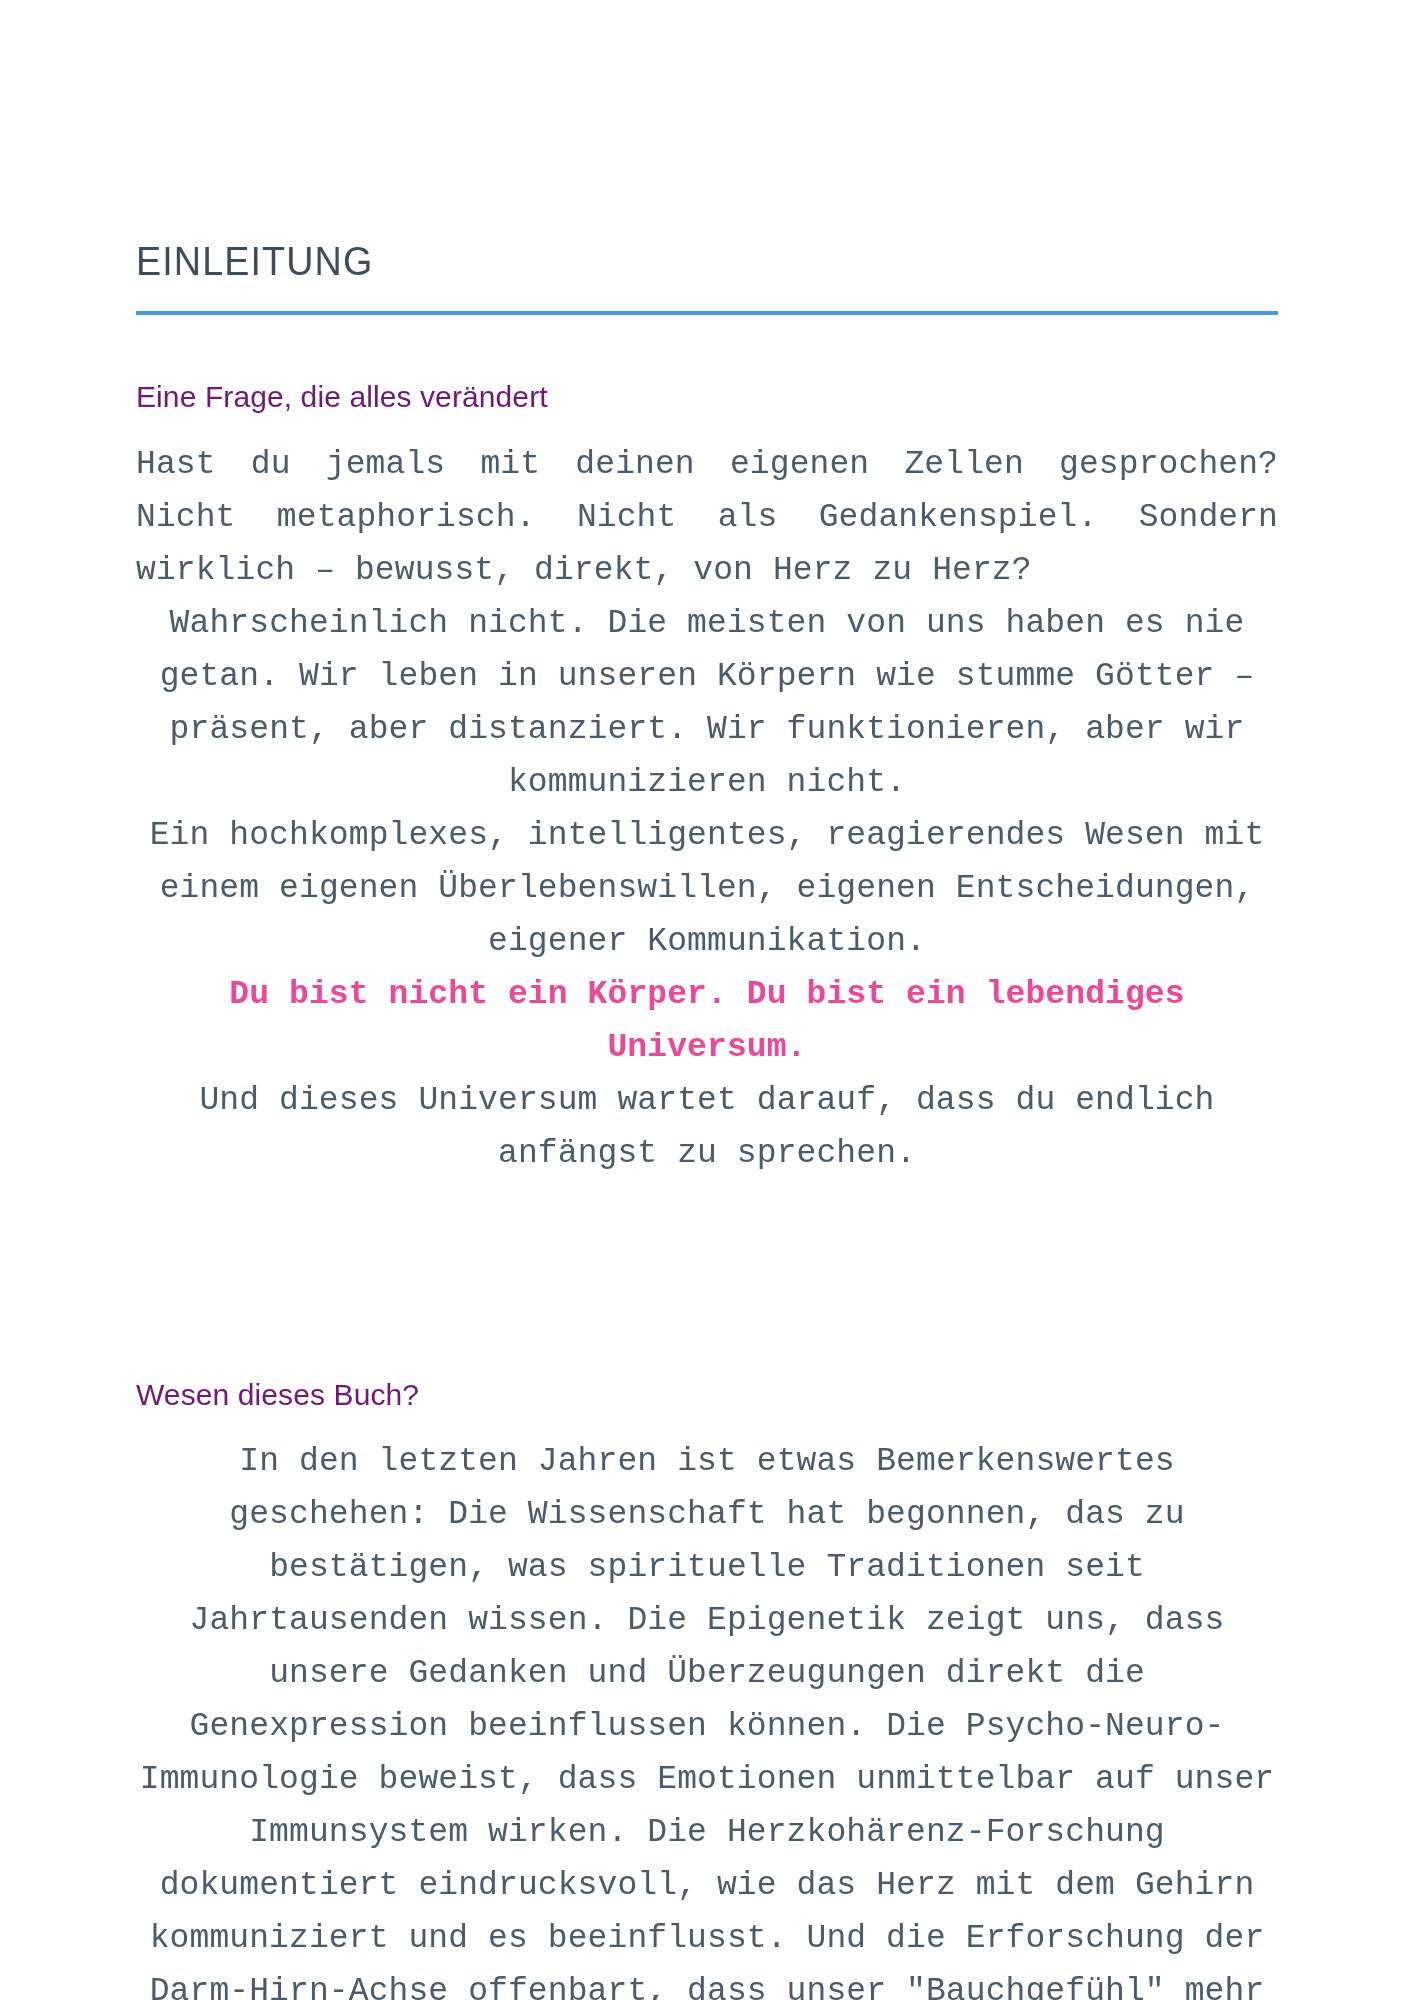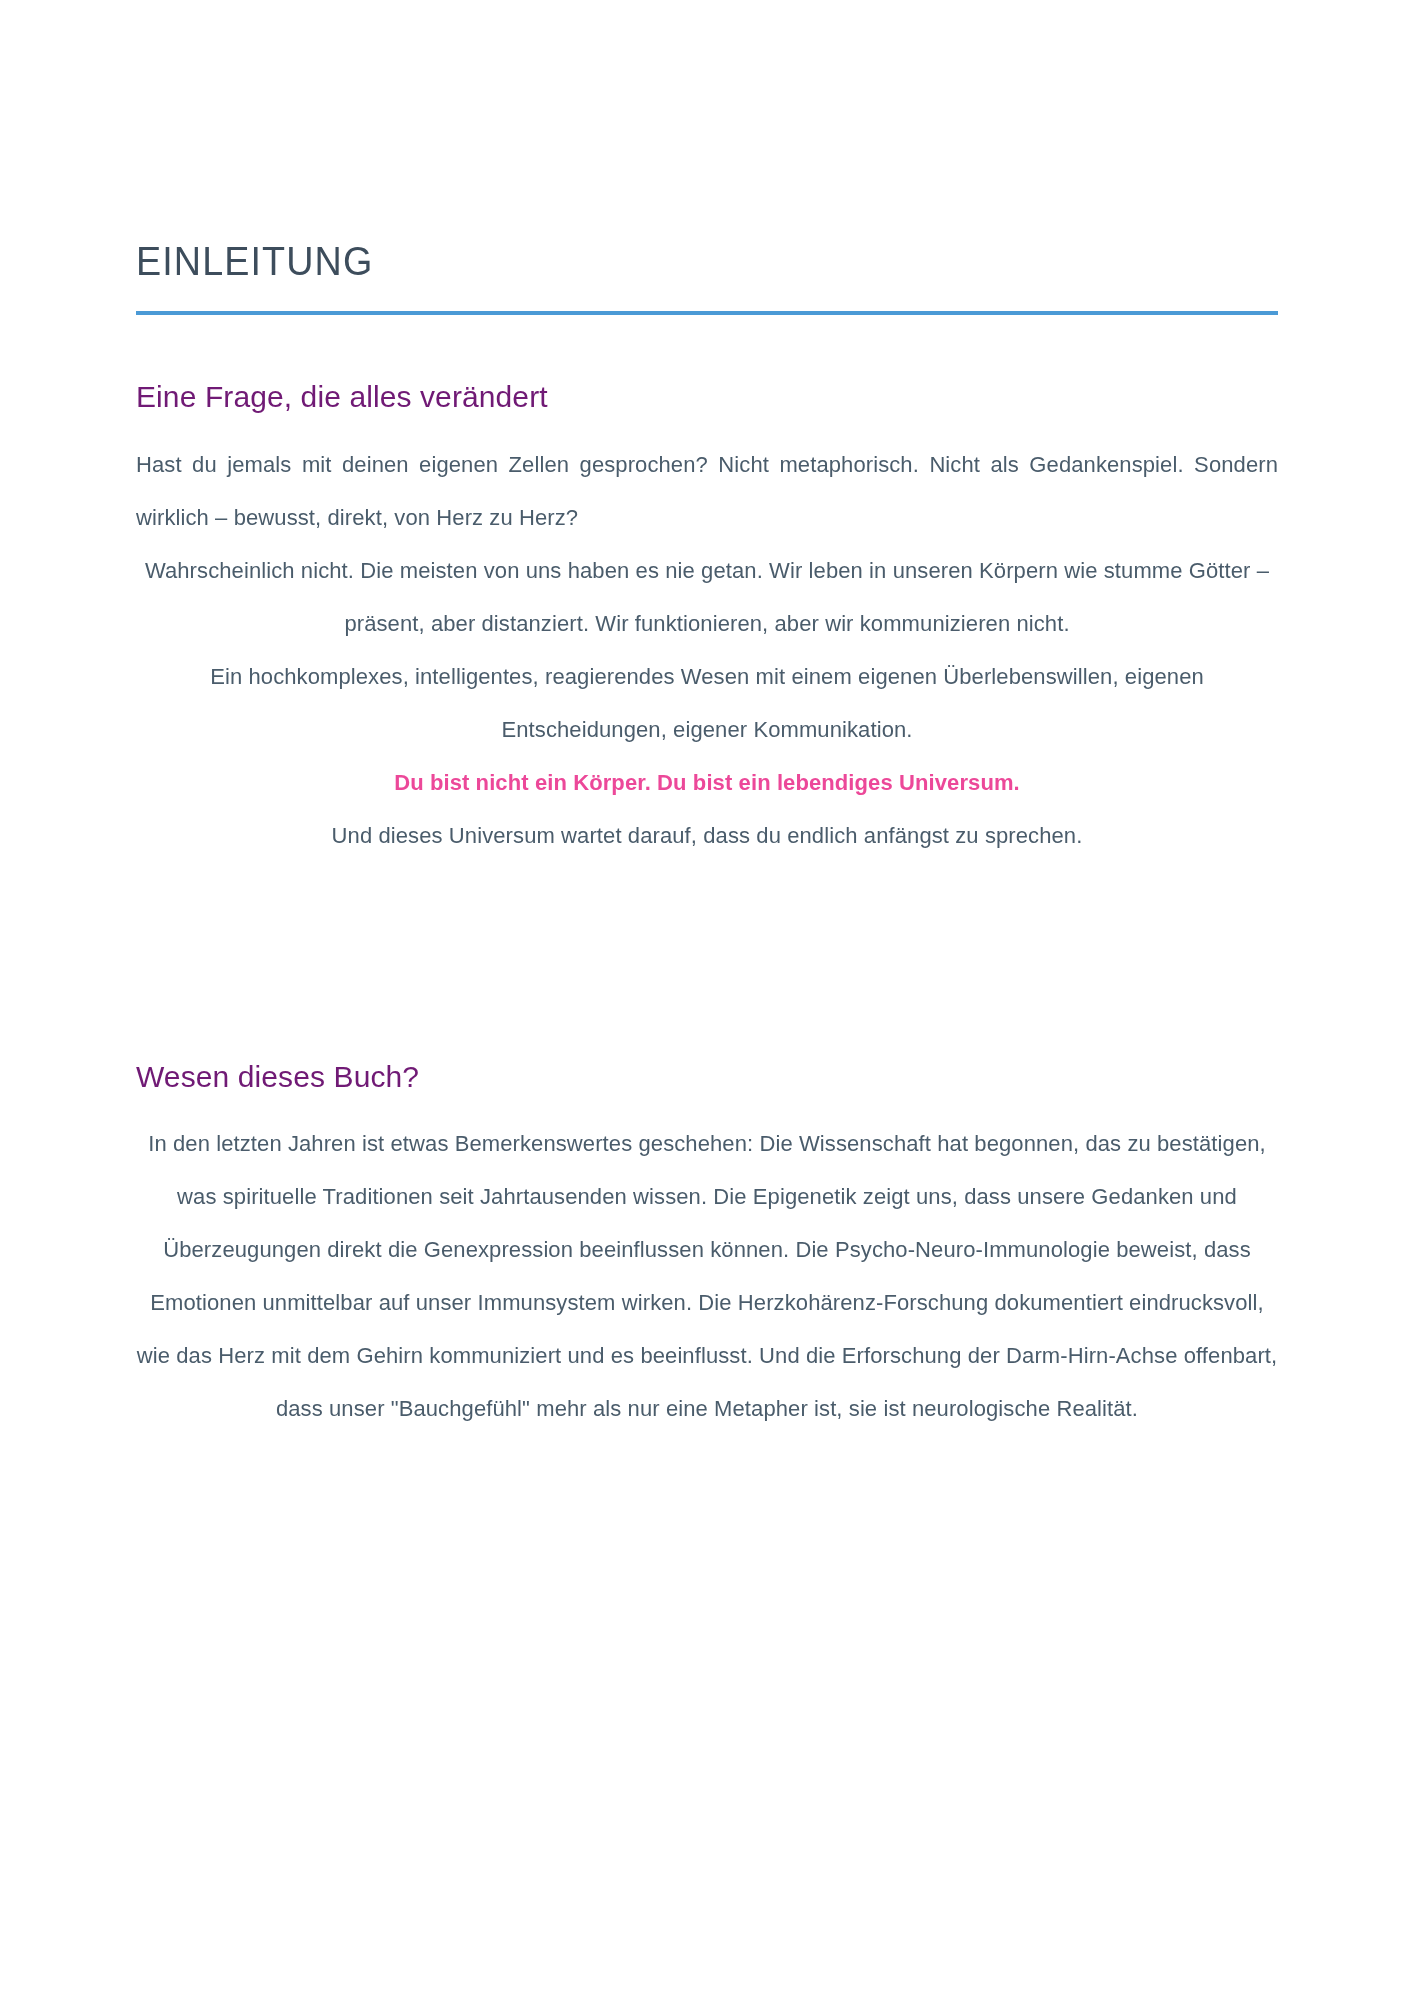--- a/index.html
+++ b/index.html
@@ -65,22 +65,22 @@
     font-family: "Liberation Sans", sans-serif;
     font-weight: 400;
     font-size: 30px;
     color: #701a75;
     line-height: 1.25;
     letter-spacing: 0.1px;
   }
 
   
   .body-block {
-    font-family: Liberation Sans, sans-serif;
-    font-size: 22px;
+    font-family: Liberation Mono, monospace;
+    font-size: 33px;
     line-height: 53px;
     color: #4a5c6b;
     letter-spacing: 0.1px;
   }
 
   .para {
     margin: 0;
   }
 
   .para.justify {

